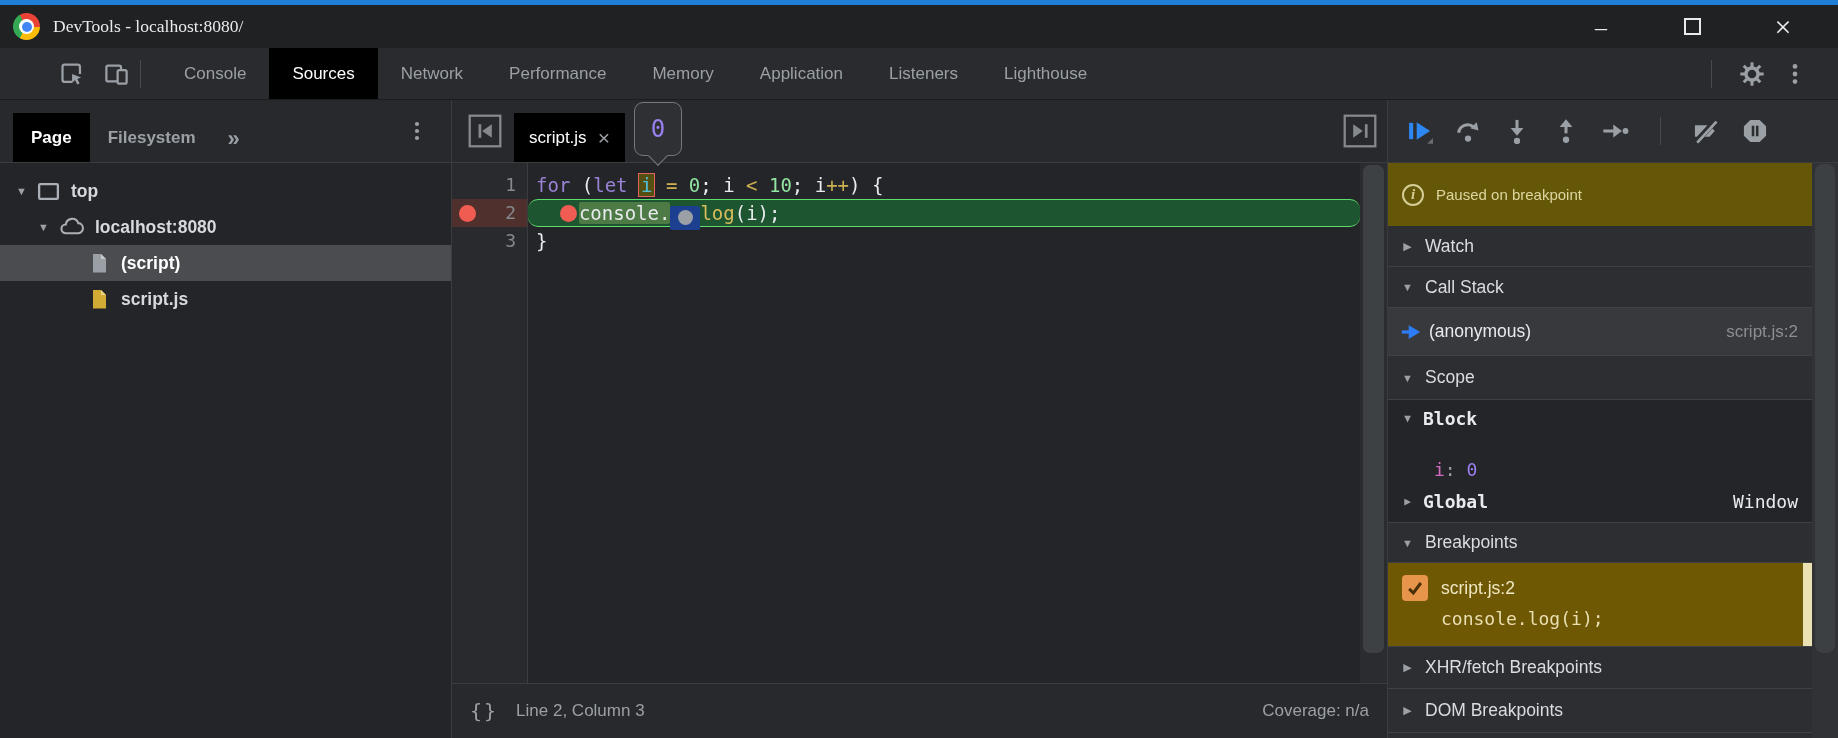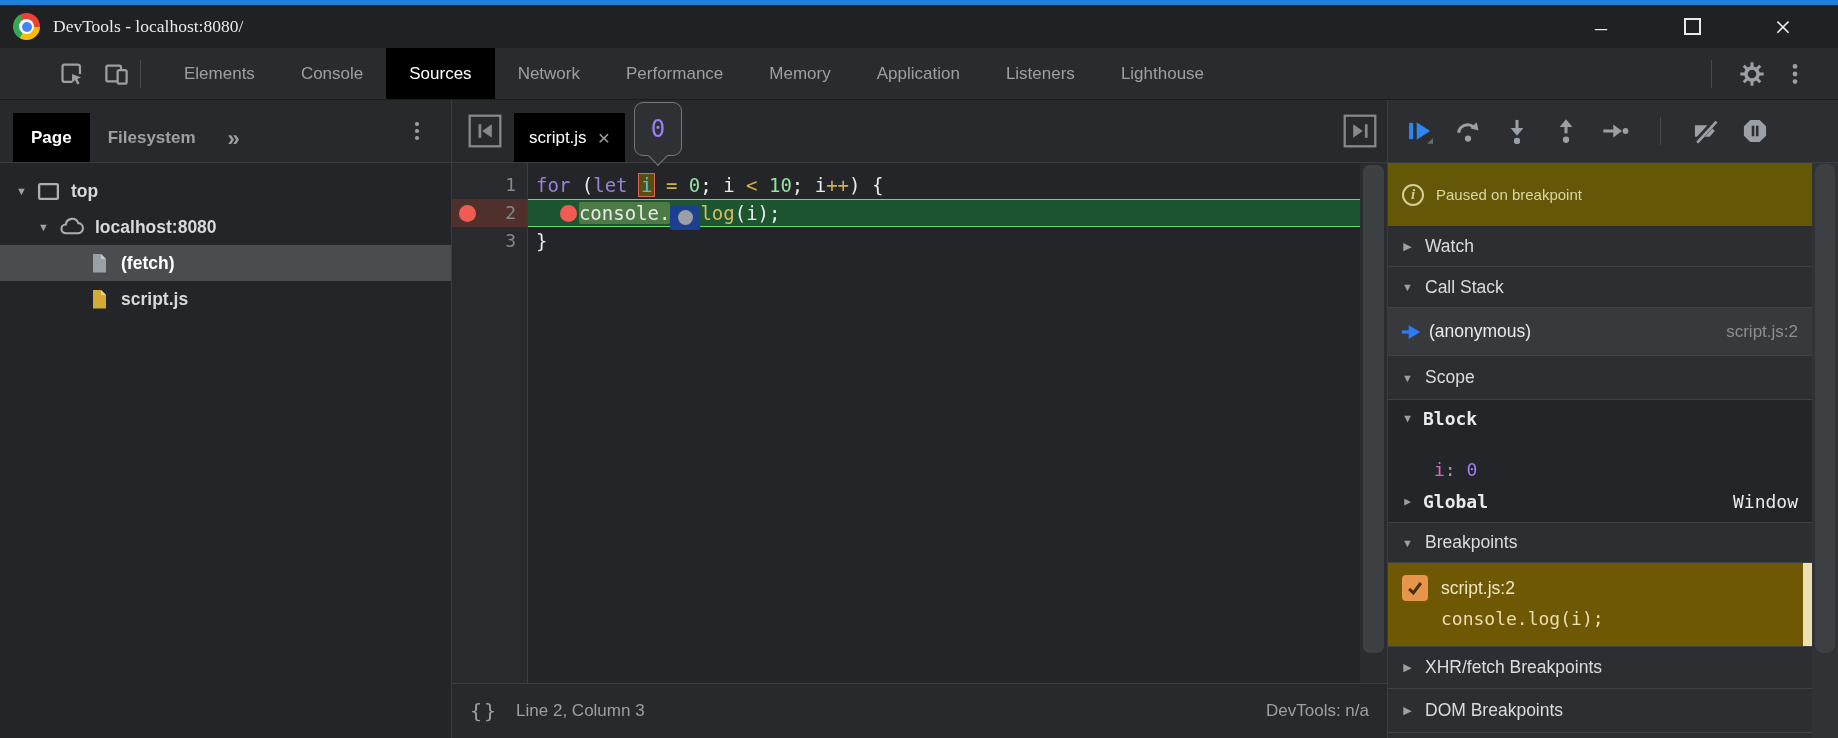--- a/index.html
+++ b/index.html
@@ -55,21 +55,21 @@
   .file-tab { height:49px; background:#000; display:flex; align-items:center; gap:11px; padding:0 15px; margin-left:12px; }
   .file-tab-label { font-size:17px; color:#fff; }
   .tab-close { font-size:21px; color:#9aa0a6; }
   .code-area { flex:1; display:flex; position:relative; }
   .gutter { width:76px; background:#292a2d; border-right:1px solid #3a3c40; padding-top:8px; font-family:"DejaVu Sans Mono", monospace; font-size:18px; color:#85898d; }
   .gut-row { height:28px; line-height:28px; text-align:right; padding-right:11px; position:relative; }
   .gut-row.bp { background:#50302c; }
   .gutter-dot { position:absolute; left:7px; top:5.5px; width:17px; height:17px; border-radius:50%; background:#f05c52; }
   .code-lines { flex:1; padding-top:8px; margin-right:27px; font-family:"DejaVu Sans Mono", monospace; font-size:19px; }
   .code-line { height:28px; line-height:28px; white-space:pre; padding-left:8px; color:#e8eaed; }
-  .code-line.exec { background:#1d5530; border-top:1px solid #5fdd6c; border-bottom:1px solid #5fdd6c; line-height:26px; }
+  .code-line.exec { background:#1d5530; border-top:1px solid #5fdd6c; border-bottom:1px solid #5fdd6c; line-height:26px;border-radius:10px; }
   .tok-kw{color:#9a83d6} .tok-op{color:#cdb051} .tok-num{color:#91e4a1} .tok-pl{color:#e8eaed} .tok-fn{color:#d9bd5c}
   .tok-ihl { color:#52c0d9; background:#564f12; border:1px solid #e0645c; padding:0 2px; margin:0 -1px; }
   .inline-bp { display:inline-block; width:17px; height:17px; border-radius:50%; background:#f05c52; vertical-align:-2px; margin:0 2px 0 1px; }
   .obj-box { background:#4d7a45; border-radius:2px; }
   .pos-chip { display:inline-flex; width:30px; height:24px; background:#1d3f8f; border-radius:2px; align-items:center; justify-content:center; vertical-align:-5px; }
   .pos-chip i { width:15px; height:15px; border-radius:50%; background:#9aa0a6; }
   .ed-scrollbar { position:absolute; right:0; top:0; bottom:0; width:27px; background:#2b2c2f; }
   .ed-thumb { margin:2px 3px; height:488px; background:#3e4144; border-radius:7px; }
   .value-tooltip { position:absolute; left:182px; top:2px; width:48px; height:54px; background:#2f3033; border:1.5px solid #75797e; border-radius:9px; display:flex; align-items:center; justify-content:center; z-index:6; font-family:"DejaVu Sans Mono", monospace; font-size:24px; color:#9a7ff0; }
   .tt-arrow { position:absolute; left:50%; bottom:-8px; width:14px; height:14px; transform:translateX(-50%) rotate(45deg); background:#2f3033; border-right:1.5px solid #75797e; border-bottom:1.5px solid #75797e; }
@@ -140,21 +140,20 @@
       </span>
       <span class="icon-btn">
         <svg width="27" height="27" viewBox="0 0 24 24">
             <rect x="3" y="5" width="13" height="14" rx="1.5" fill="none" stroke="#9aa0a6" stroke-width="2"></rect>
             <rect x="13" y="9" width="8" height="12" rx="1.5" fill="#2a2b2e" stroke="#9aa0a6" stroke-width="2"></rect>
           </svg>
       </span>
     </div>
     <span class="vsep"></span>
     <div class="main-tabs">
-      <div class="tab">Elements</div>
       <div class="tab">Console</div>
       <div class="tab selected">Sources</div>
       <div class="tab">Network</div>
       <div class="tab">Performance</div>
       <div class="tab">Memory</div>
       <div class="tab">Application</div>
       <div class="tab">Listeners</div>
       <div class="tab">Lighthouse</div>
     </div>
     <div class="mt-right">
@@ -218,21 +217,21 @@
           </span>
           <span>localhost:8080</span>
         </div>
         <div class="tree-row ind3 selected">
           <span class="tree-icon">
             <svg width="24" height="25" viewBox="0 0 24 24">
                 <path d="M6 2.5h8l5 5V21H6z" fill="#9aa0a6"></path>
                 <path d="M14 2.5l5 5h-5z" fill="#c8cbce"></path>
               </svg>
           </span>
-          <span>(fetch)</span>
+          <span>(script)</span>
         </div>
         <div class="tree-row ind3">
           <span class="tree-icon">
             <svg width="24" height="25" viewBox="0 0 24 24">
                 <path d="M6 2.5h8l5 5V21H6z" fill="#d2ab35"></path>
                 <path d="M14 2.5l5 5h-5z" fill="#ebd284"></path>
               </svg>
           </span>
           <span>script.js</span>
         </div>
@@ -278,21 +277,21 @@
       </div>
 
       <div class="value-tooltip">
         <span>0</span>
         <span class="tt-arrow"></span>
       </div>
 
       <div class="status-bar">
         <span class="braces-icon">{}</span>
         <span class="status-text">Line 2, Column 3</span>
-        <span class="status-text status-right">DevTools: n/a</span>
+        <span class="status-text status-right">Coverage: n/a</span>
       </div>
     </div>
 
     <div class="right-panel">
       <div class="debug-toolbar">
         <span class="icon-btn">
           <svg width="28" height="28" viewBox="0 0 24 24">
               <rect x="3.5" y="5" width="3.5" height="14" fill="#2e86f0"></rect>
               <path d="M10 4.5L21.5 12 10 19.5z" fill="#2e86f0"></path>
               <path d="M19 23h5v-5z" fill="#6a6d70"></path>

